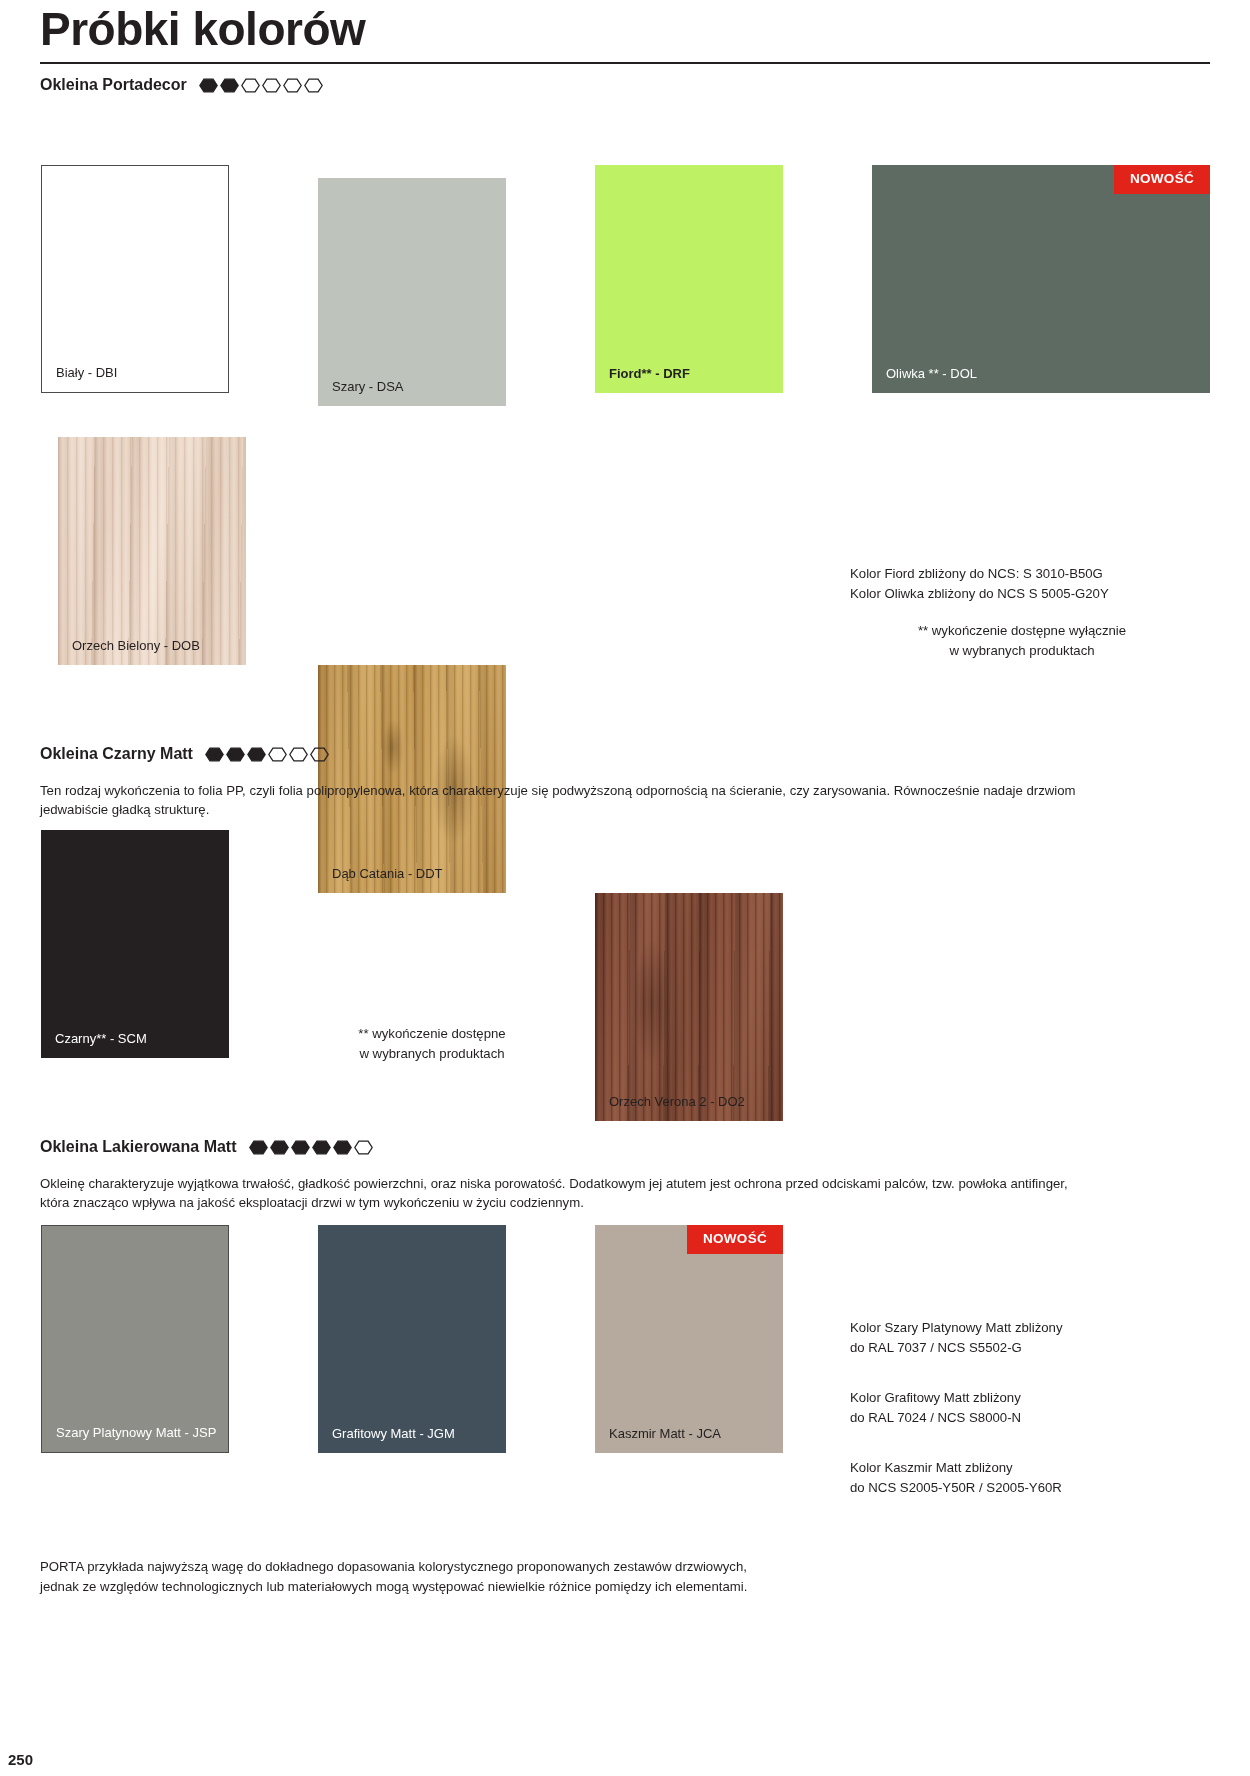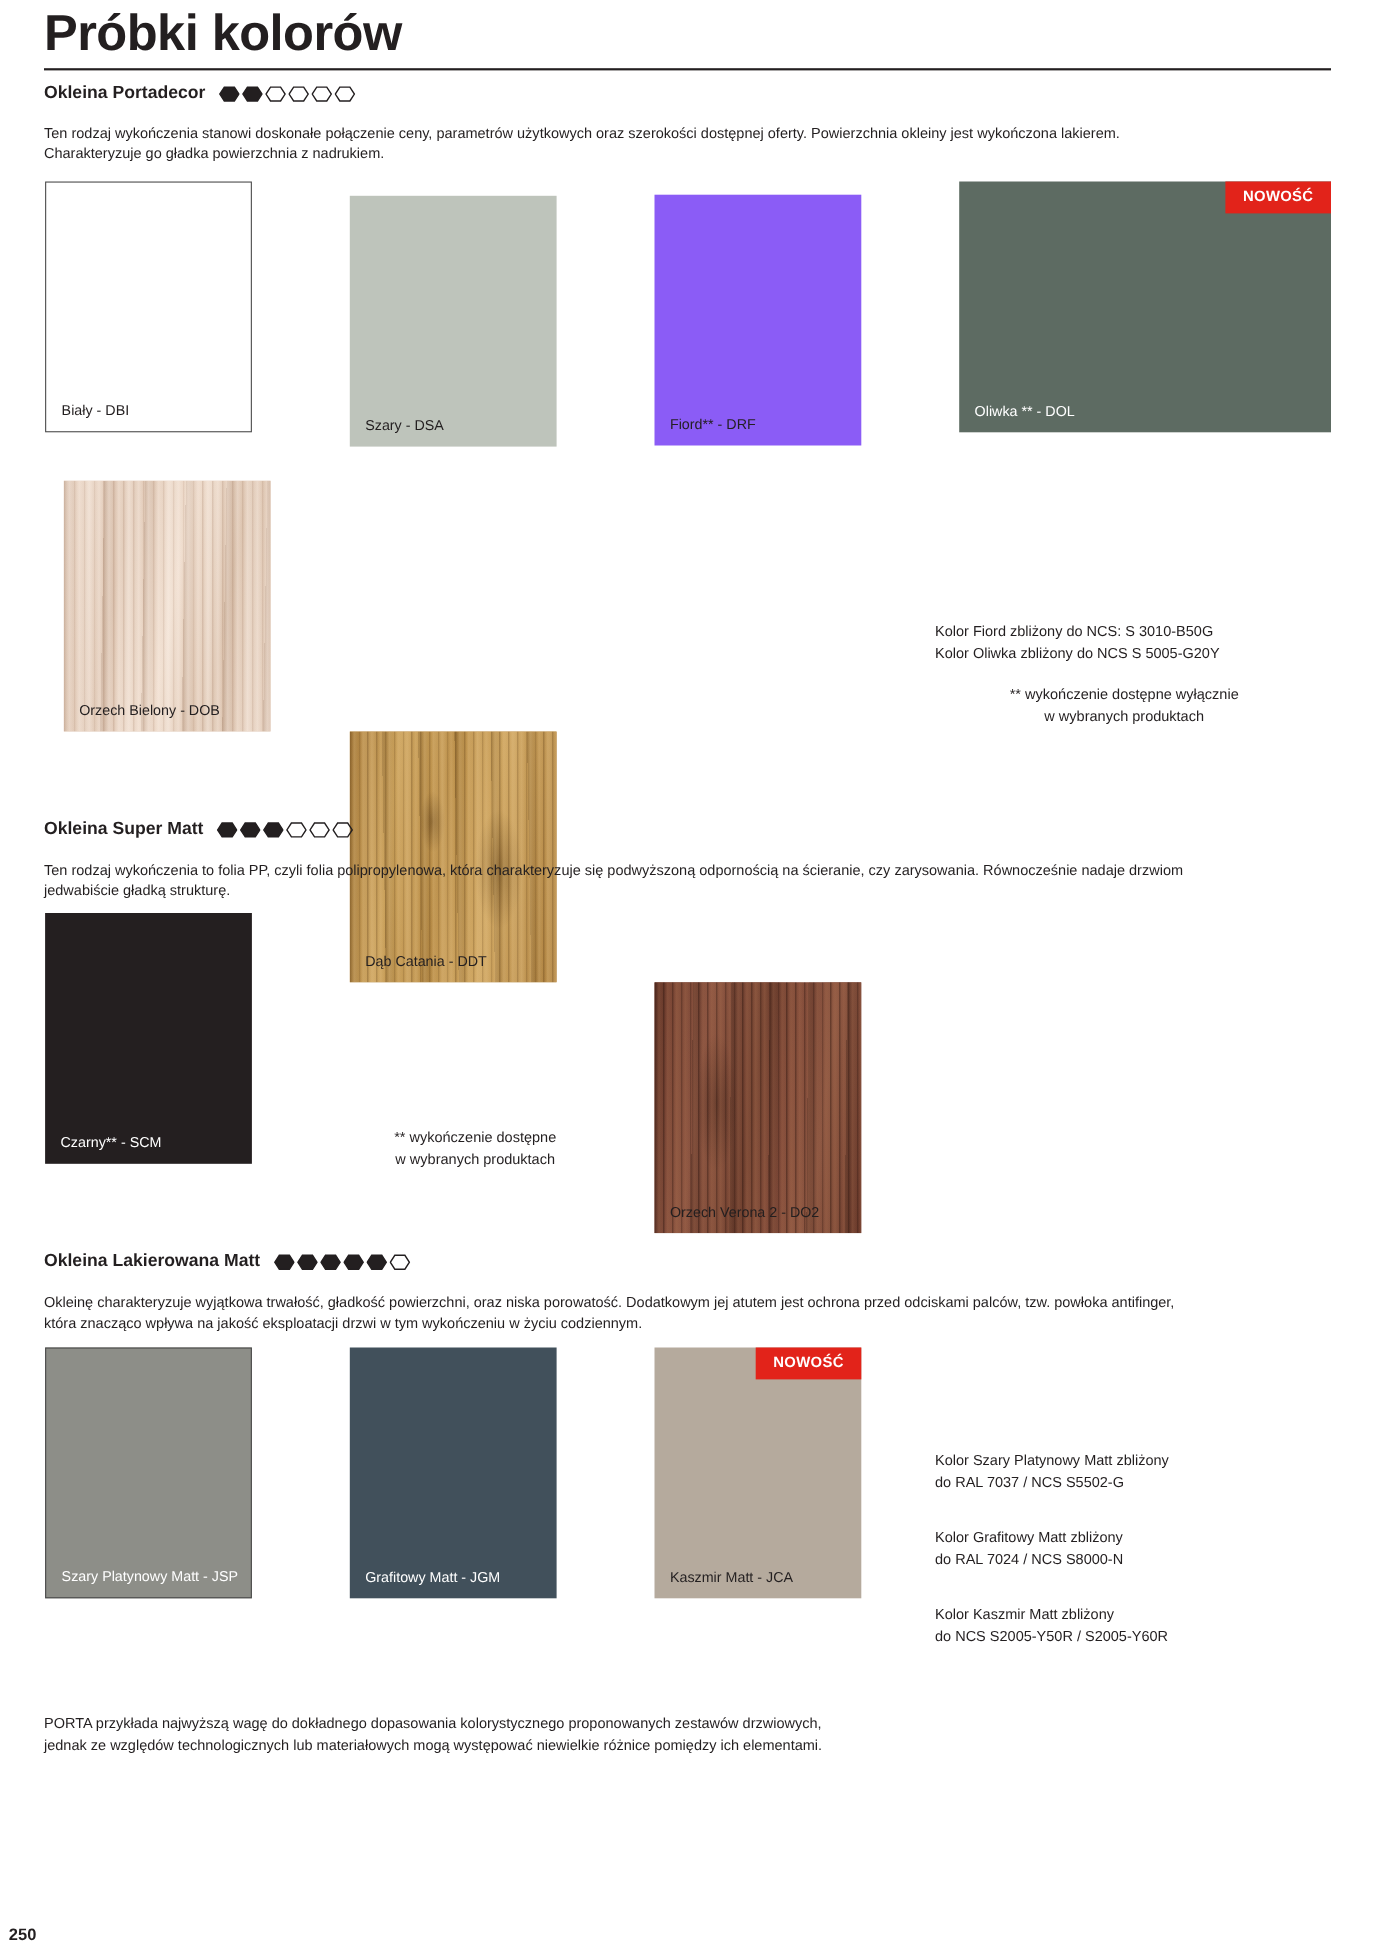--- a/index.html
+++ b/index.html
@@ -141,31 +141,30 @@
         </svg>
         <svg viewBox="0 0 24 19" class="dia">
           <path d="M6.2 1.5 H17.8 L23 9.5 L17.8 17.5 H6.2 L1 9.5 Z" fill="none" stroke="#231f20" stroke-width="1.6"></path>
         </svg>
         <svg viewBox="0 0 24 19" class="dia">
           <path d="M6.2 1.5 H17.8 L23 9.5 L17.8 17.5 H6.2 L1 9.5 Z" fill="none" stroke="#231f20" stroke-width="1.6"></path>
         </svg>
       </span>
   </div>
 
-  <div class="sec-desc" style="left:40px; top:112px; width:1065px;">Ten rodzaj wykończenia stanowi doskonałe połączenie ceny, parametrów użytkowych oraz szerokości dostępnej oferty. Powierzchnia okleiny jest wykończona lakierem. Charakteryzuje go gładka powierzchnia z nadrukiem.</div>
 
   <div class="swatch bordered" style="left:41px; top:165px; background:#ffffff;">
     <span class="lbl">Biały - DBI</span>
   </div>
 
   <div class="swatch" style="left:318px; top:165px; background:#bec4bb;margin-top:13px;">
     <span class="lbl">Szary - DSA</span>
   </div>
 
-  <div class="swatch" style="left:595px; top:177px; background:#8b5cf6;">
+  <div class="swatch" style="left:595px; top:165px; background:#bef264;font-weight:bold;">
     <span class="lbl">Fiord** - DRF</span>
   </div>
 
   <div class="swatch dark" style="left:872px; top:165px; background:#5d6b62; width:338px;">
     <span class="badge">NOWOŚĆ</span>
     <span class="lbl">Oliwka ** - DOL</span>
   </div>
 
   <div class="swatch wood" style="left:58px; top:437px; background:#e3cdbd;">
     <span class="grain" style="
@@ -202,21 +201,21 @@
 
   <div class="note" style="left:850px; top:564px;">
     <div>Kolor Fiord zbliżony do NCS: S 3010-B50G</div>
     <div>Kolor Oliwka zbliżony do NCS S 5005-G20Y</div>
   </div>
 
   <div class="note note-center" style="left:852px; top:621px; width:340px; white-space:pre-line;">** wykończenie dostępne wyłącznie
 w wybranych produktach</div>
 
   <div class="sec-head" style="left:40px; top:745px;">
-    <span class="sec-title">Okleina Super Matt</span>
+    <span class="sec-title">Okleina Czarny Matt</span>
     <span class="diamonds" id="rating-supermatt">
         <svg viewBox="0 0 24 19" class="dia">
           <path d="M6.2 1.5 H17.8 L23 9.5 L17.8 17.5 H6.2 L1 9.5 Z" fill="#231f20" stroke="#231f20" stroke-width="1.6"></path>
         </svg>
         <svg viewBox="0 0 24 19" class="dia">
           <path d="M6.2 1.5 H17.8 L23 9.5 L17.8 17.5 H6.2 L1 9.5 Z" fill="#231f20" stroke="#231f20" stroke-width="1.6"></path>
         </svg>
         <svg viewBox="0 0 24 19" class="dia">
           <path d="M6.2 1.5 H17.8 L23 9.5 L17.8 17.5 H6.2 L1 9.5 Z" fill="#231f20" stroke="#231f20" stroke-width="1.6"></path>
         </svg>

